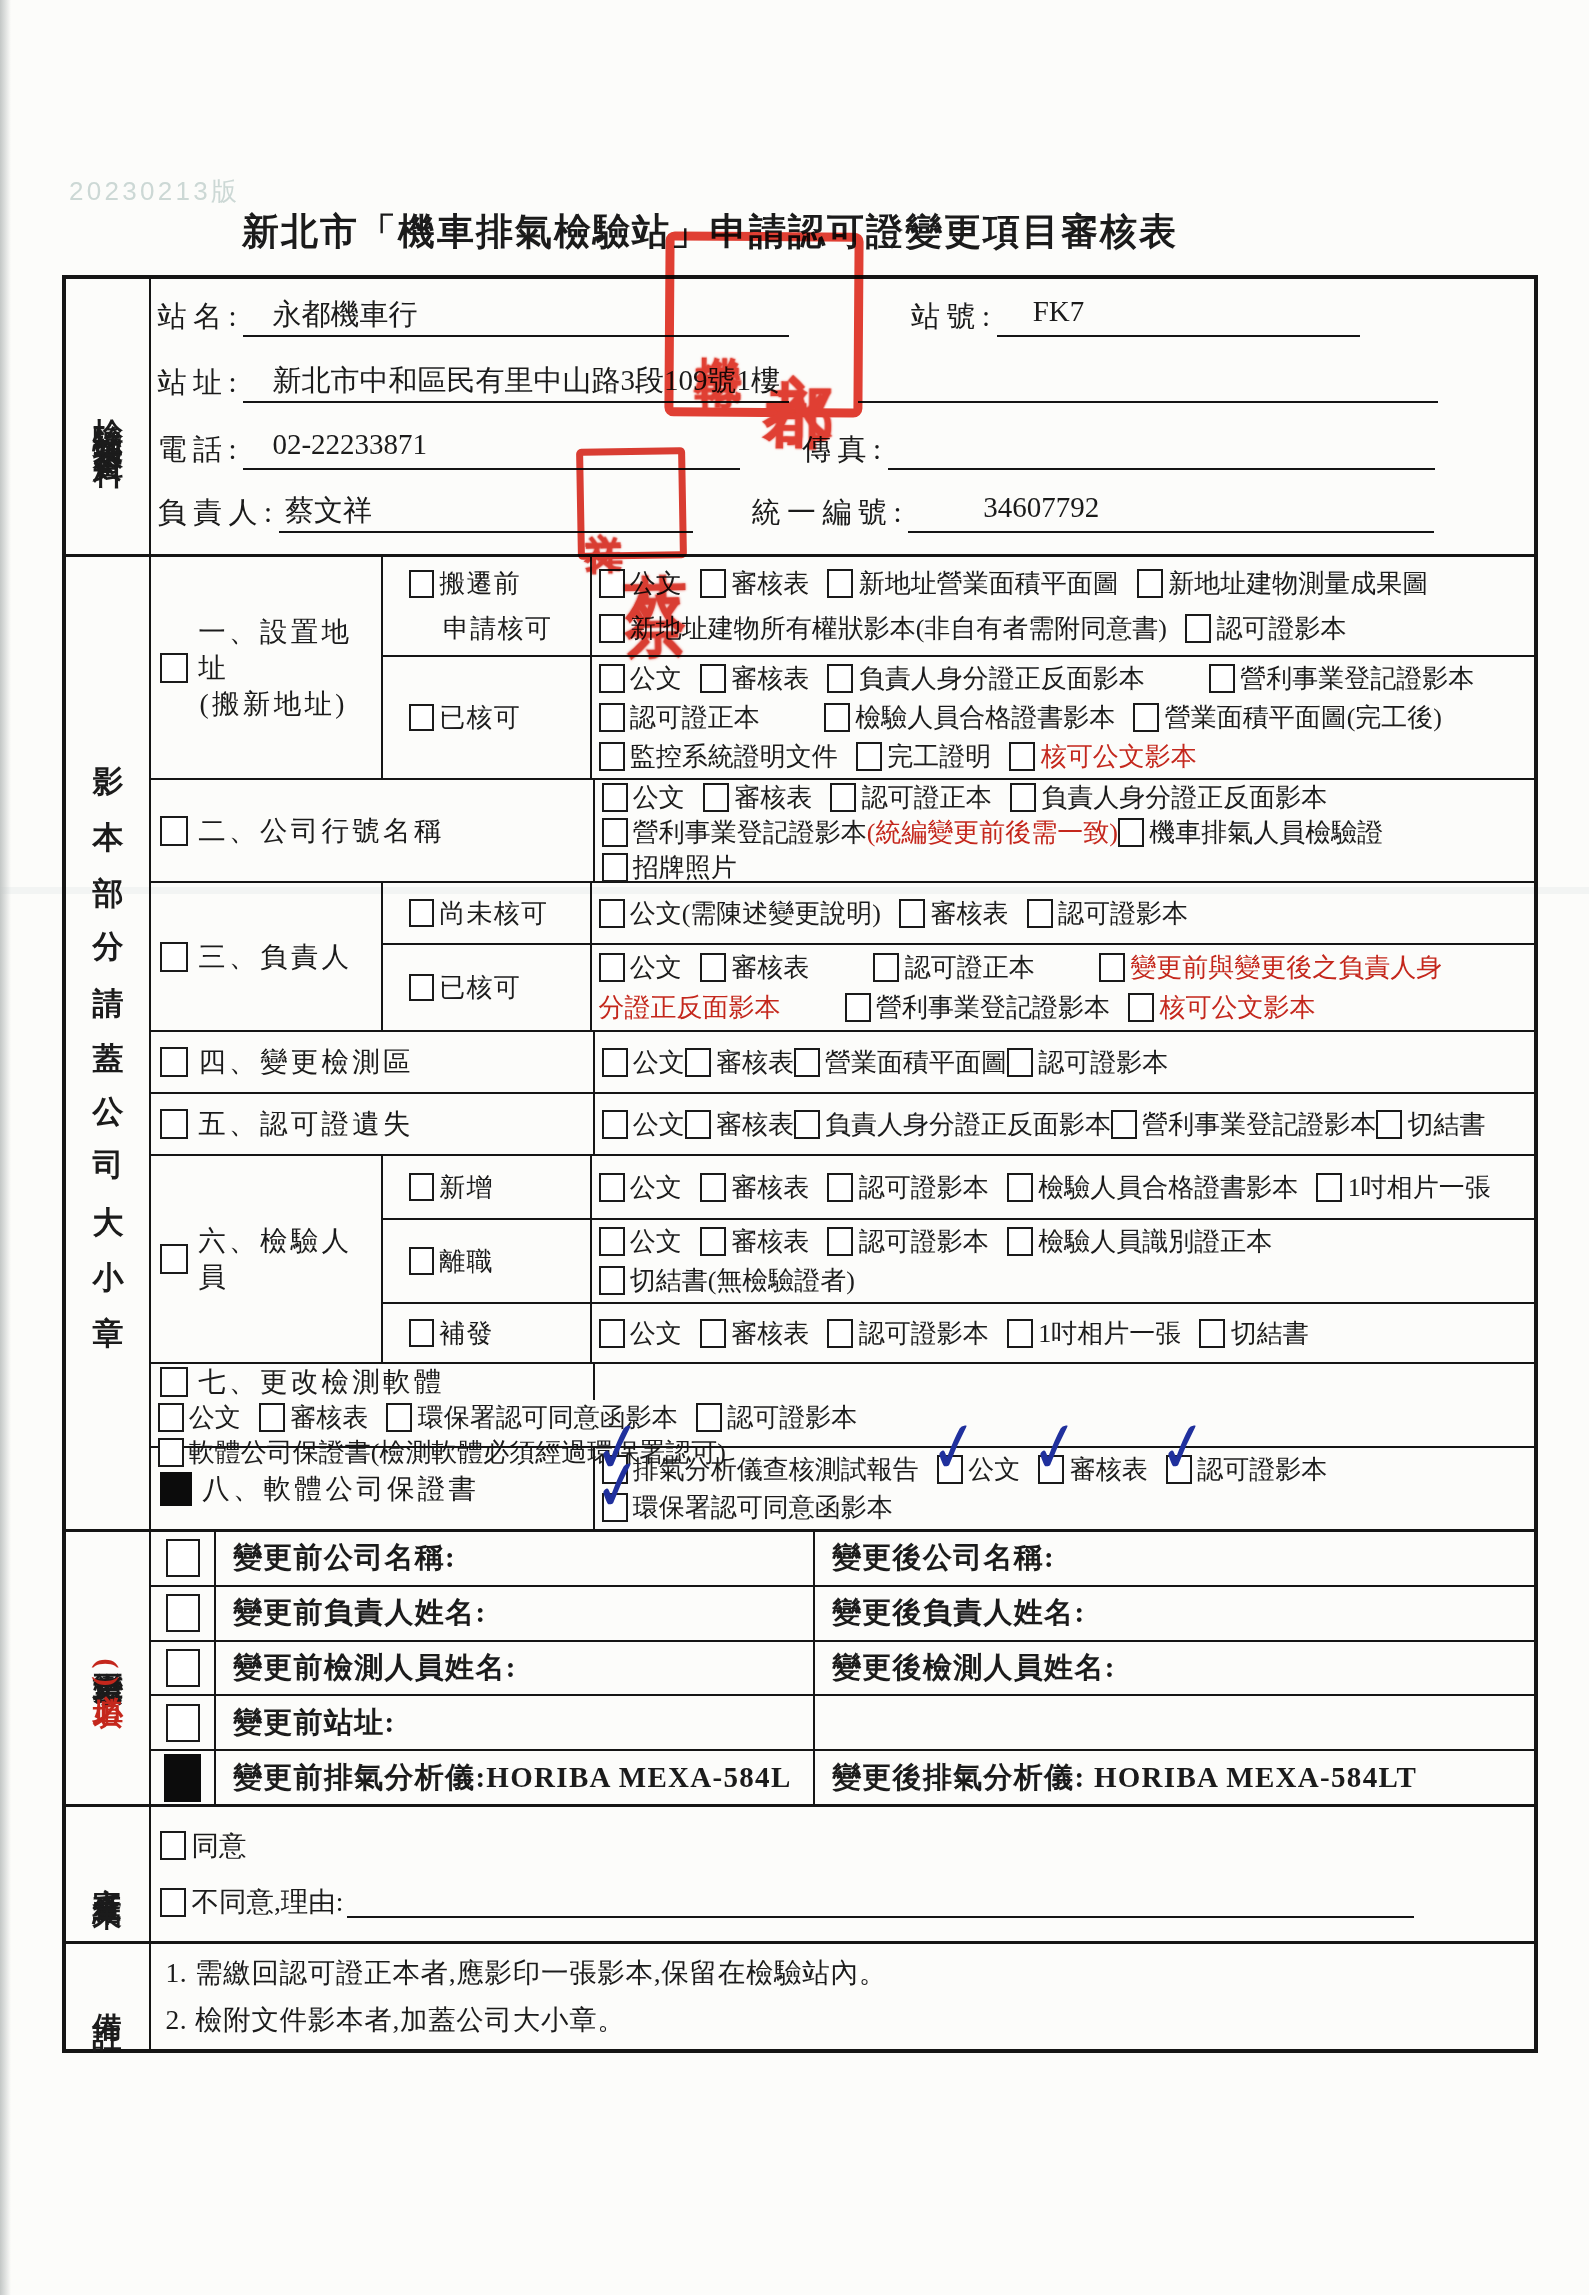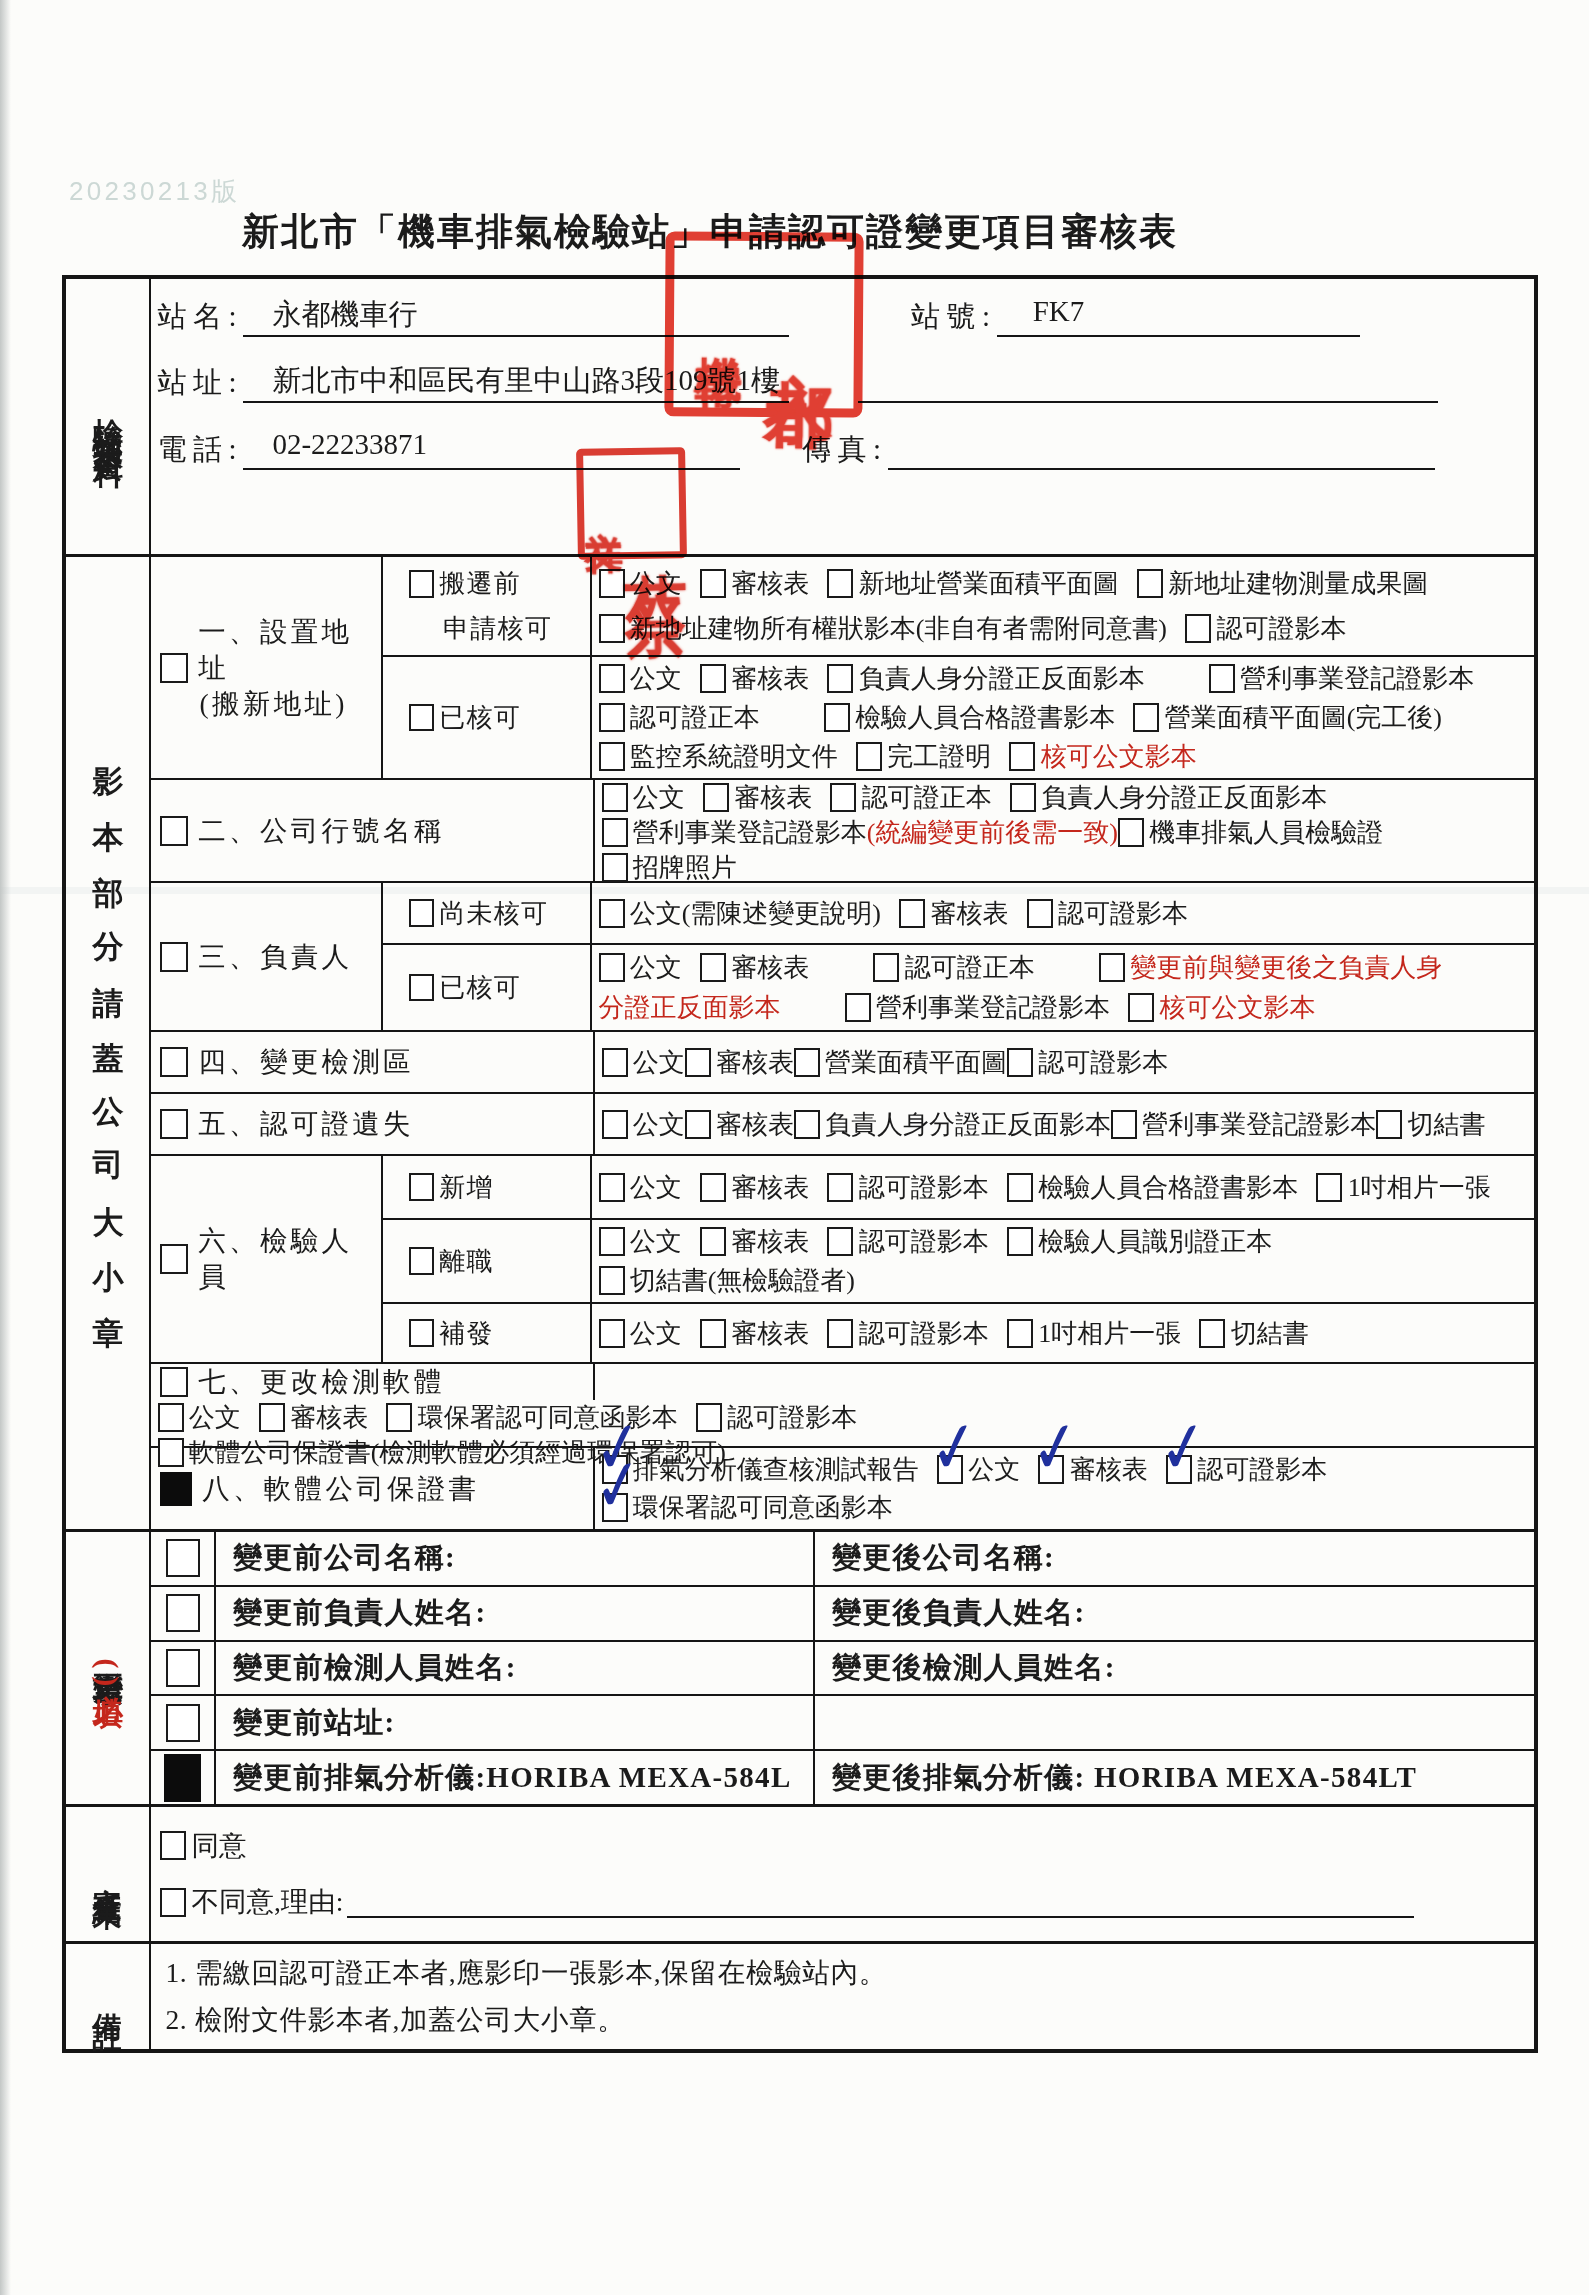--- a/index.html
+++ b/index.html
@@ -120,20 +120,26 @@
           <span class="flabel">站址:</span>
           <span class="blank" style="width:546px;padding-left:29.4px;box-sizing:border-box;"><span class="val">新北市中和區民有里中山路3段109號1樓</span></span>
           <span class="blank" style="width:580px;margin-left:69px;"></span>
         </div>
         <div class="brow" style="top:144px;left:6.5px;">
           <span class="flabel">電話:</span>
           <span class="blank" style="width:497px;padding-left:29.4px;box-sizing:border-box;"><span class="val">02-22233871</span></span>
           <span class="flabel" style="margin-left:62px;">傳真:</span>
           <span class="blank" style="width:547px;"><span class="val"></span></span>
         </div>
+        <div class="brow" style="top:207px;left:6.5px;">
+          <span class="flabel">負責人:</span>
+          <span class="blank" style="width:414px;padding-left:6.5px;box-sizing:border-box;"><span class="val">蔡文祥</span></span>
+          <span class="flabel" style="margin-left:59px;">統一編號:</span>
+          <span class="blank" style="width:526px;padding-left:75px;box-sizing:border-box;"><span class="val">34607792</span></span>
+        </div>
       </div>
     </div>
 
     <div class="sec" style="height:975px;">
       <div class="seclabel">
         <span class="vtext v-copy">影本部分請蓋公司大小章</span>
       </div>
       <div class="copy-body">
 
         <div class="crow" style="height:221px;">

